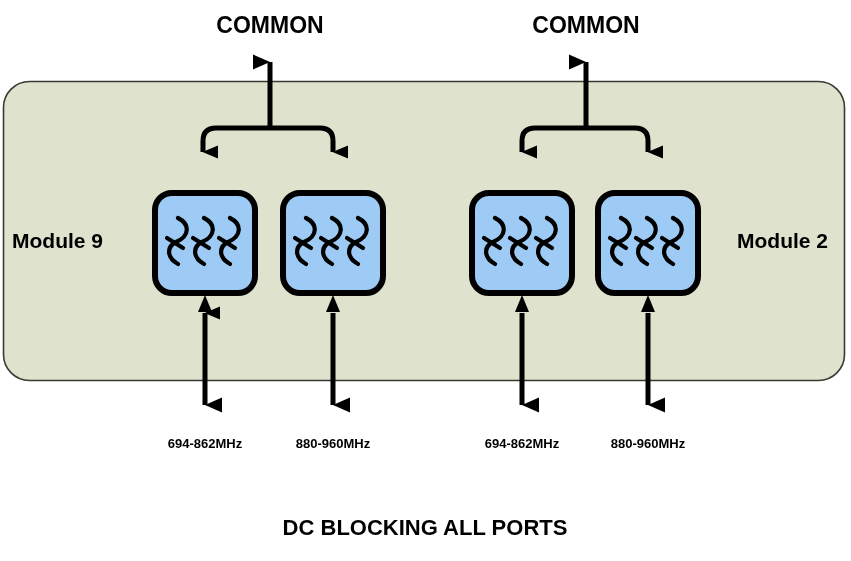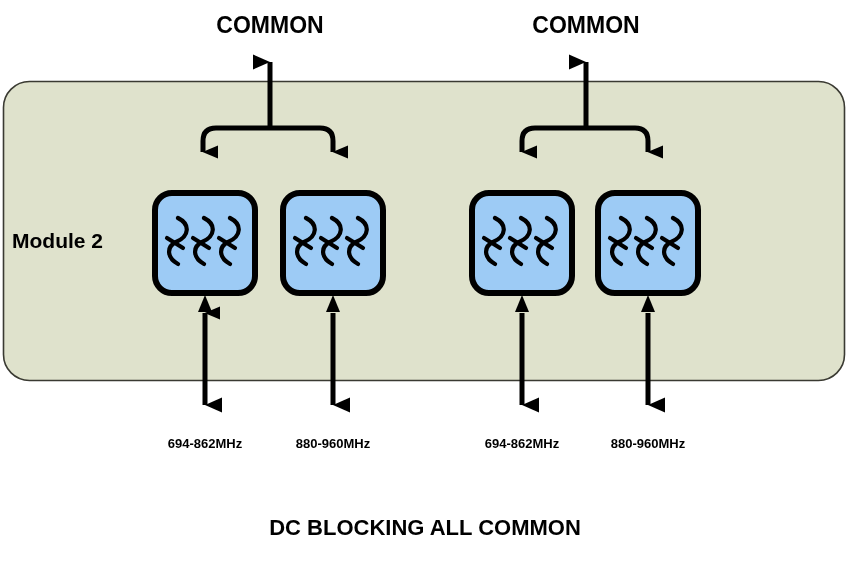--- a/index.html
+++ b/index.html
@@ -157,26 +157,27 @@
         <line x1="648" y1="313" x2="648" y2="405" stroke="#000000" stroke-width="5" marker-end="url(#arrowEnd)"></line>
         <path d="M 641 312 L 655 312 L 648 295 Z" fill="#000000"></path>
       </g>
     </g>
   </svg>
 
   <div class="lbl lbl-common centered" style="left:270px; top:14px;">COMMON</div>
 
   <div class="lbl lbl-common centered" style="left:586px; top:14px;">COMMON</div>
 
-  <div class="lbl lbl-module" style="left:12px; top:230px;">Module 2</div>
+  <div class="lbl lbl-module" style="left:12px; top:230px;">Module 9</div>
 
+  <div class="lbl lbl-module" style="left:737px; top:230px;">Module 2</div>
 
   <div class="lbl lbl-freq centered" style="left:205px; top:437px;">694-862MHz</div>
 
   <div class="lbl lbl-freq centered" style="left:333px; top:437px;">880-960MHz</div>
 
   <div class="lbl lbl-freq centered" style="left:522px; top:437px;">694-862MHz</div>
 
   <div class="lbl lbl-freq centered" style="left:648px; top:437px;">880-960MHz</div>
 
-  <div class="lbl lbl-footer centered" style="left:425px; top:517px;">DC BLOCKING ALL COMMON</div>
+  <div class="lbl lbl-footer centered" style="left:425px; top:517px;">DC BLOCKING ALL PORTS</div>
 
 </div>
 
 </body></html>

